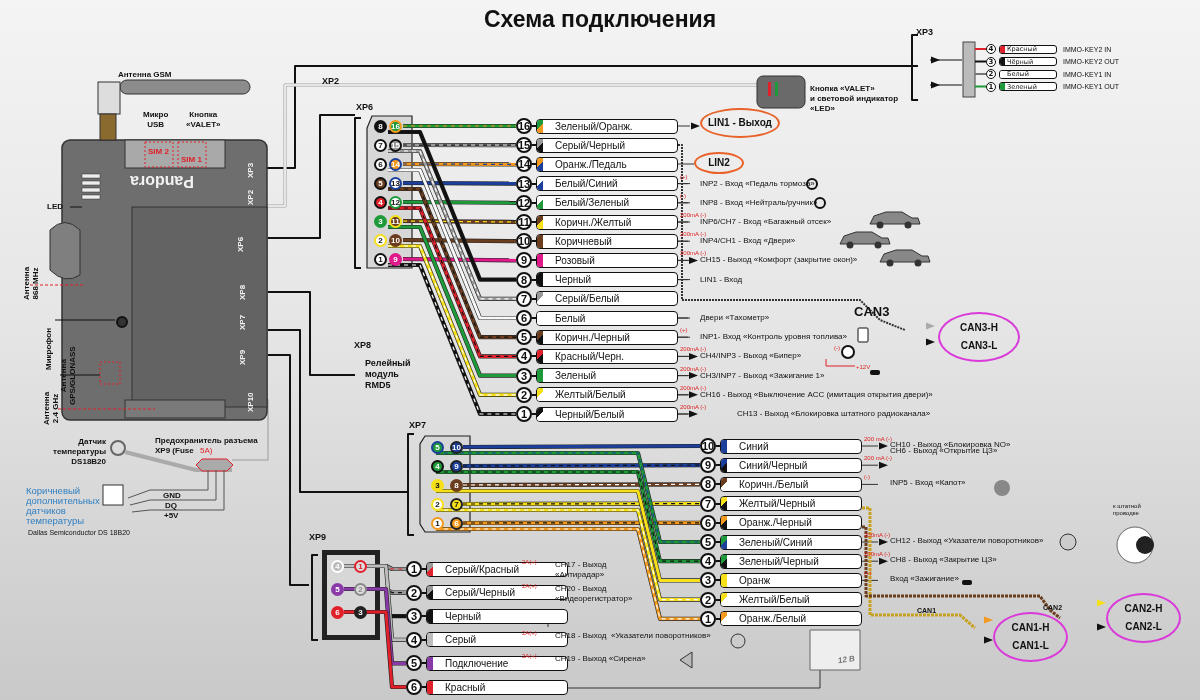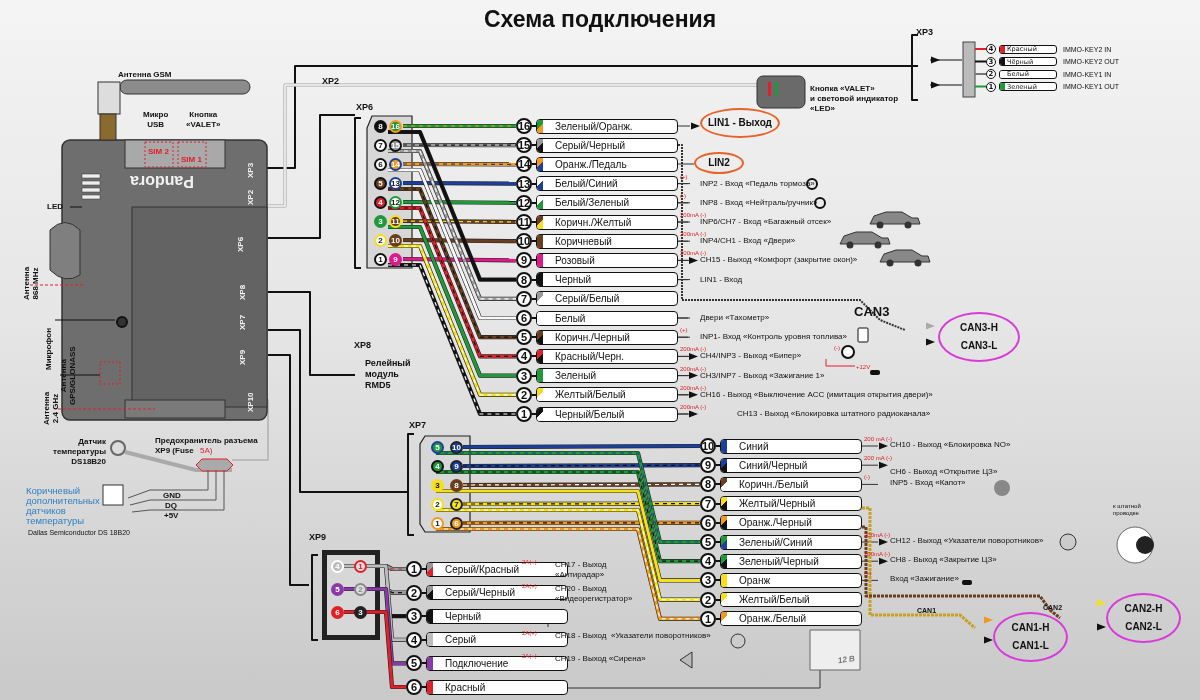--- a/index.html
+++ b/index.html
@@ -556,21 +556,21 @@
     <div class="cpin" style="left: 450px; top: 460px; background: rgb(27, 63, 154); border: 2px solid rgb(34, 34, 34); color: rgb(255, 255, 255);">9</div>
     <div class="pin" style="left: 700px; top: 457.2px;">
       <span class="num">9</span>
       <span class="dash"></span>
       <span class="box">
         <span class="sw" style="background:linear-gradient(135deg,#1b3f9a 50%,#111111 50%)"></span>
         <span class="name">Синий/Черный</span>
       </span>
     </div>
     <div class="cur" style="left: 864px; top: 455.2px;">200 mA (-)</div>
-    <div class="desc" style="left: 890px; top: 467px;"><b>CH6</b> - Выход  «Открытие ЦЗ»</div>
+    <div class="desc" style="left: 890px; top: 446px;"><b>CH6</b> - Выход  «Открытие ЦЗ»</div>
     <div class="cpin" style="left: 450px; top: 479px; background: rgb(107, 62, 31); border: 2px solid rgb(107, 62, 31); color: rgb(255, 255, 255);">8</div>
     <div class="pin" style="left: 700px; top: 476.4px;">
       <span class="num">8</span>
       <span class="dash"></span>
       <span class="box">
         <span class="sw" style="background:linear-gradient(135deg,#6b3e1f 50%,#ffffff 50%)"></span>
         <span class="name">Коричн./Белый</span>
       </span>
     </div>
     <div class="cur" style="left: 864px; top: 474.4px;">(-)</div>

